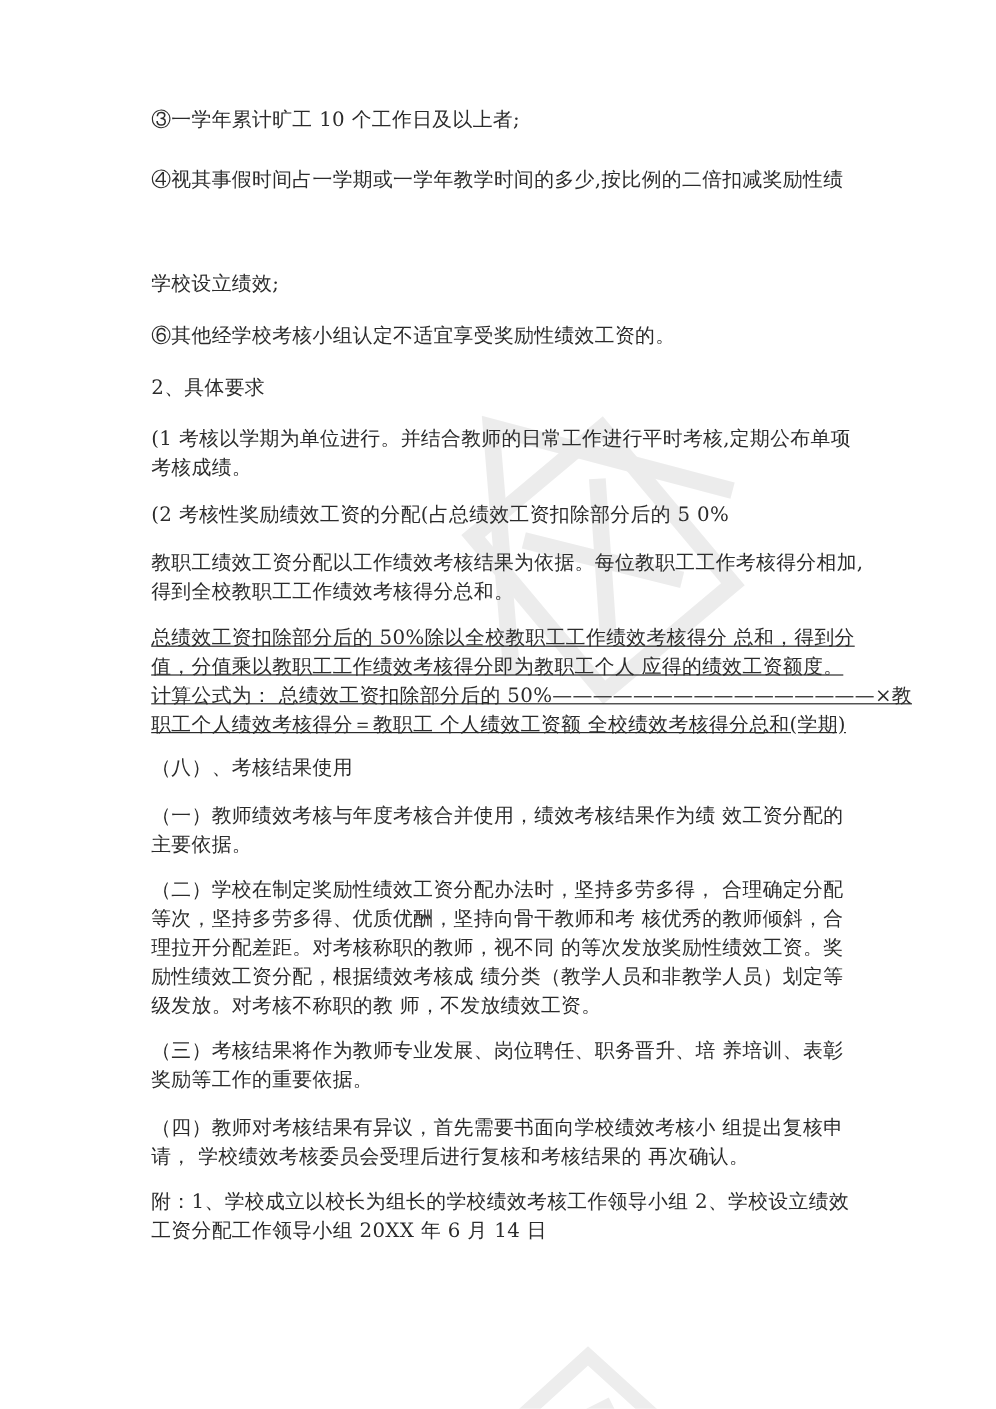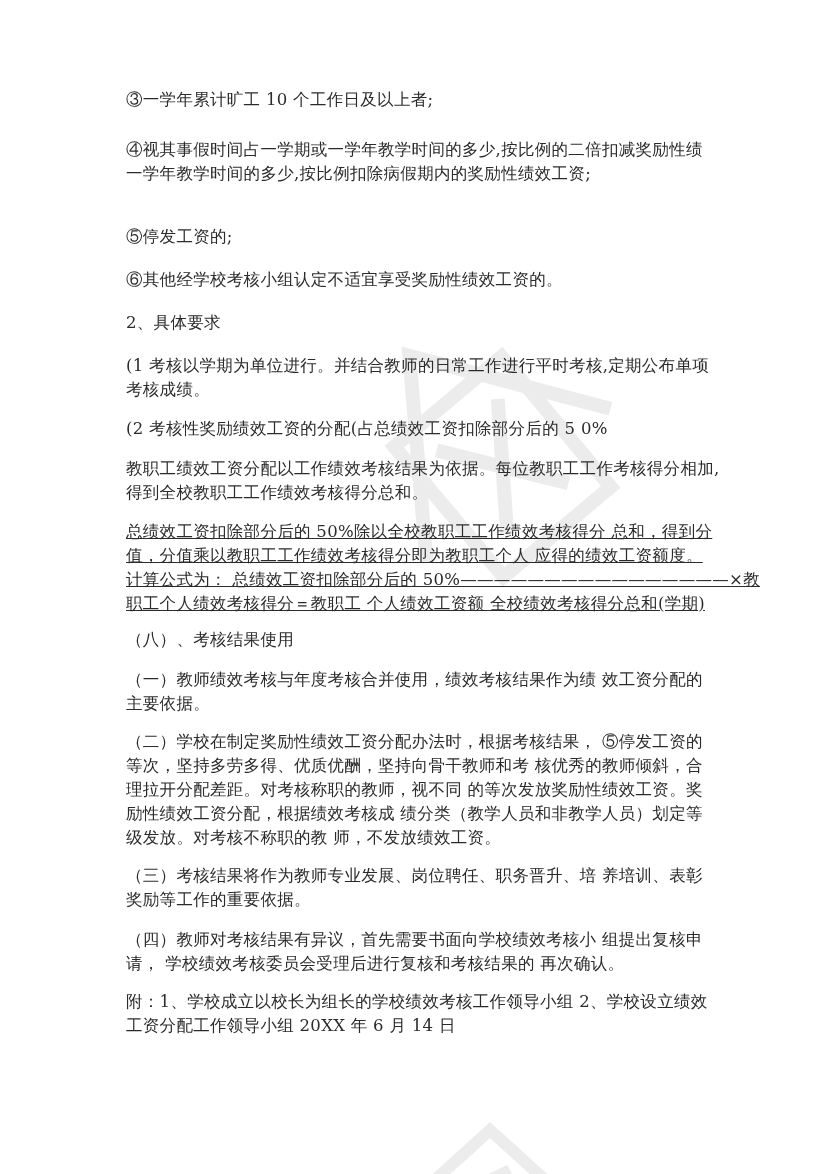--- a/index.html
+++ b/index.html
@@ -48,25 +48,24 @@
       <path d="M90 90 L150 60 M110 110 L170 70"></path>
     </g>
   </svg>
 
   <p class="para" style="top:88px;">
     <span class="ln">③一学年累计旷工 10 个工作日及以上者;</span>
   </p>
 
   <p class="para" style="top:138px;">
     <span class="ln">④视其事假时间占一学期或一学年教学时间的多少,按比例的二倍扣减奖励性绩</span>
-    <span class="ln">一学年教学时间的多少,按比例扣除病假期内的奖励性绩效工资;</span>
   </p>
 
   <p class="para" style="top:225px;">
-    <span class="ln">⑤停发工资的;</span>
+    <span class="ln">学校设立绩效;</span>
   </p>
 
   <p class="para" style="top:268px;">
     <span class="ln">⑥其他经学校考核小组认定不适宜享受奖励性绩效工资的。</span>
   </p>
 
   <p class="para" style="top:311px;">
     <span class="ln">2、具体要求</span>
   </p>
 
@@ -94,21 +93,21 @@
   <p class="para" style="top:628px;">
     <span class="ln">（八）、考核结果使用</span>
   </p>
 
   <p class="para" style="top:668px;">
     <span class="ln">（一）教师绩效考核与年度考核合并使用，绩效考核结果作为绩 效工资分配的</span>
     <span class="ln">主要依据。</span>
   </p>
 
   <p class="para" style="top:730px;">
-    <span class="ln">（二）学校在制定奖励性绩效工资分配办法时，根据考核结果， ⑤停发工资的</span>
+    <span class="ln">（二）学校在制定奖励性绩效工资分配办法时，坚持多劳多得， 合理确定分配</span>
     <span class="ln">等次，坚持多劳多得、优质优酬，坚持向骨干教师和考 核优秀的教师倾斜，合</span>
     <span class="ln">理拉开分配差距。对考核称职的教师，视不同 的等次发放奖励性绩效工资。奖</span>
     <span class="ln">励性绩效工资分配，根据绩效考核成 绩分类（教学人员和非教学人员）划定等</span>
     <span class="ln">级发放。对考核不称职的教 师，不发放绩效工资。</span>
   </p>
 
   <p class="para" style="top:864px;">
     <span class="ln">（三）考核结果将作为教师专业发展、岗位聘任、职务晋升、培 养培训、表彰</span>
     <span class="ln">奖励等工作的重要依据。</span>
   </p>

